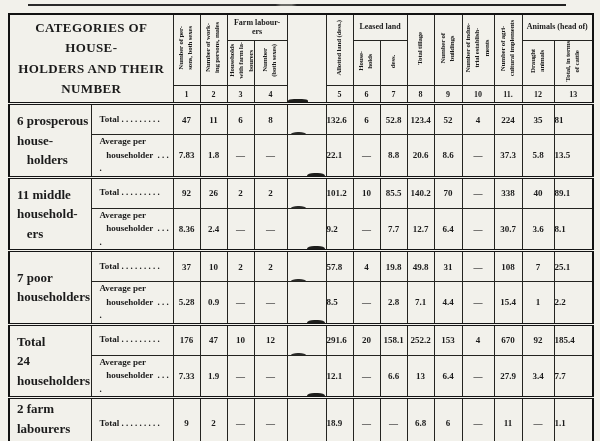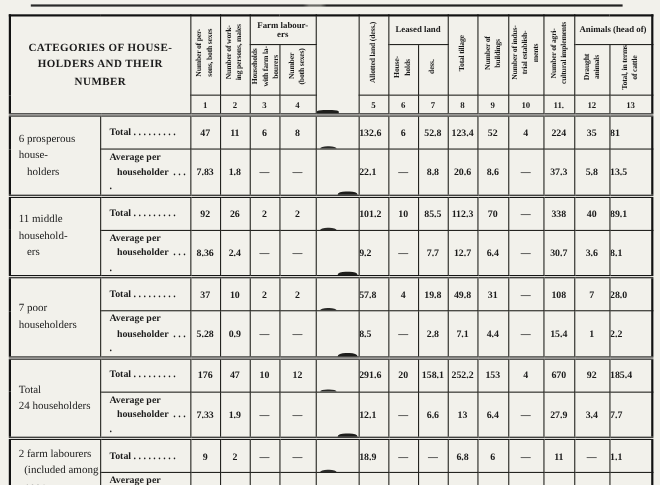--- a/index.html
+++ b/index.html
@@ -5,30 +5,30 @@
   html,body{margin:0;padding:0;}
   .page{position:relative;width:600px;height:441px;background:#f2f1eb;overflow:hidden;
         font-family:"Liberation Serif",serif;color:#1b1b1b;}
   .top-rule{position:absolute;top:4px;left:28px;width:538px;height:2px;
         background:linear-gradient(90deg,#2a2a2a 0 46%,#6a6a66 47% 49%,#222 50% 100%);}
   table.t{position:absolute;left:8px;top:13px;width:584px;border-collapse:collapse;
         table-layout:fixed;border:2px solid #121212;}
   td{border:1px solid #242420;padding:0;overflow:hidden;vertical-align:middle;}
   .hr1{height:26px;} .hr2{height:44px;} .hr3{height:18px;}
   .cat-head{text-align:center;}
-  .cat-head div{font-weight:bold;font-size:10px;letter-spacing:.4px;line-height:1.55;white-space:pre-line;}
+  .cat-head div{font-weight:bold;font-size:13px;letter-spacing:.4px;line-height:1.55;white-space:pre-line;}
   .ghead{font-weight:bold;font-size:8px;text-align:center;line-height:1.2;white-space:pre-line;}
   .rot{text-align:center;}
   .vtext{display:inline-block;writing-mode:vertical-rl;transform:rotate(180deg);
         font-weight:bold;font-size:7px;line-height:1.35;letter-spacing:-.2px;white-space:pre-line;}
   .num{font-weight:bold;font-size:8px;text-align:center;}
   tbody tr:first-child td{border-top:3px double #151515;}
   tr.gsep td{border-top:3px double #151515;}
   .row-total td{height:29px;} .row-avg td{height:34px;}
-  .cat{font-weight:normal;font-size:10px;line-height:1.5;padding-left:7px;vertical-align:middle;}
+  .cat{font-weight:bold;font-size:13px;line-height:1.5;padding-left:7px;vertical-align:middle;}
   .pre{white-space:pre-wrap;}
   .rowlab{font-weight:bold;font-size:9px;padding-left:8px;line-height:1.5;}
   .val{font-weight:bold;font-size:9px;text-align:center;}
   .val.right{text-align:left;padding-right:3px;}
   .gut{position:relative;}
   .gl::after{content:'';position:absolute;left:3px;bottom:-3px;width:15px;height:5px;
         background:#2a2a28;border-radius:45%;}
   .gr::after{content:'';position:absolute;right:1px;bottom:-4px;width:18px;height:7px;
         background:#1d1d1b;border-radius:40%;}
   .gut-head::after{content:'';position:absolute;left:0;bottom:-2px;width:20px;height:5px;
@@ -158,21 +158,21 @@
    ers</td>
           <td class="rowlab">Total . . . . . . . . .</td>
           <td class="val">92</td>
           <td class="val">26</td>
           <td class="val">2</td>
           <td class="val">2</td>
           <td class="gut gl"></td>
           <td class="val right">101.2</td>
           <td class="val">10</td>
           <td class="val">85.5</td>
-          <td class="val">112.3</td>
+          <td class="val">140.2</td>
           <td class="val">70</td>
           <td class="val">—</td>
           <td class="val">338</td>
           <td class="val">40</td>
           <td class="val right">89.1</td>
         </tr>
         <tr class="row-avg">
           <td class="rowlab pre">Average per
    householder  . . . .</td>
           <td class="val">8.36</td>
@@ -199,21 +199,21 @@
           <td class="val">2</td>
           <td class="gut gl"></td>
           <td class="val right">57.8</td>
           <td class="val">4</td>
           <td class="val">19.8</td>
           <td class="val">49.8</td>
           <td class="val">31</td>
           <td class="val">—</td>
           <td class="val">108</td>
           <td class="val">7</td>
-          <td class="val right">28.0</td>
+          <td class="val right">25.1</td>
         </tr>
         <tr class="row-avg">
           <td class="rowlab pre">Average per
    householder  . . . .</td>
           <td class="val">5.28</td>
           <td class="val">0.9</td>
           <td class="val">—</td>
           <td class="val">—</td>
           <td class="gut gr"></td>
           <td class="val right">8.5</td>

